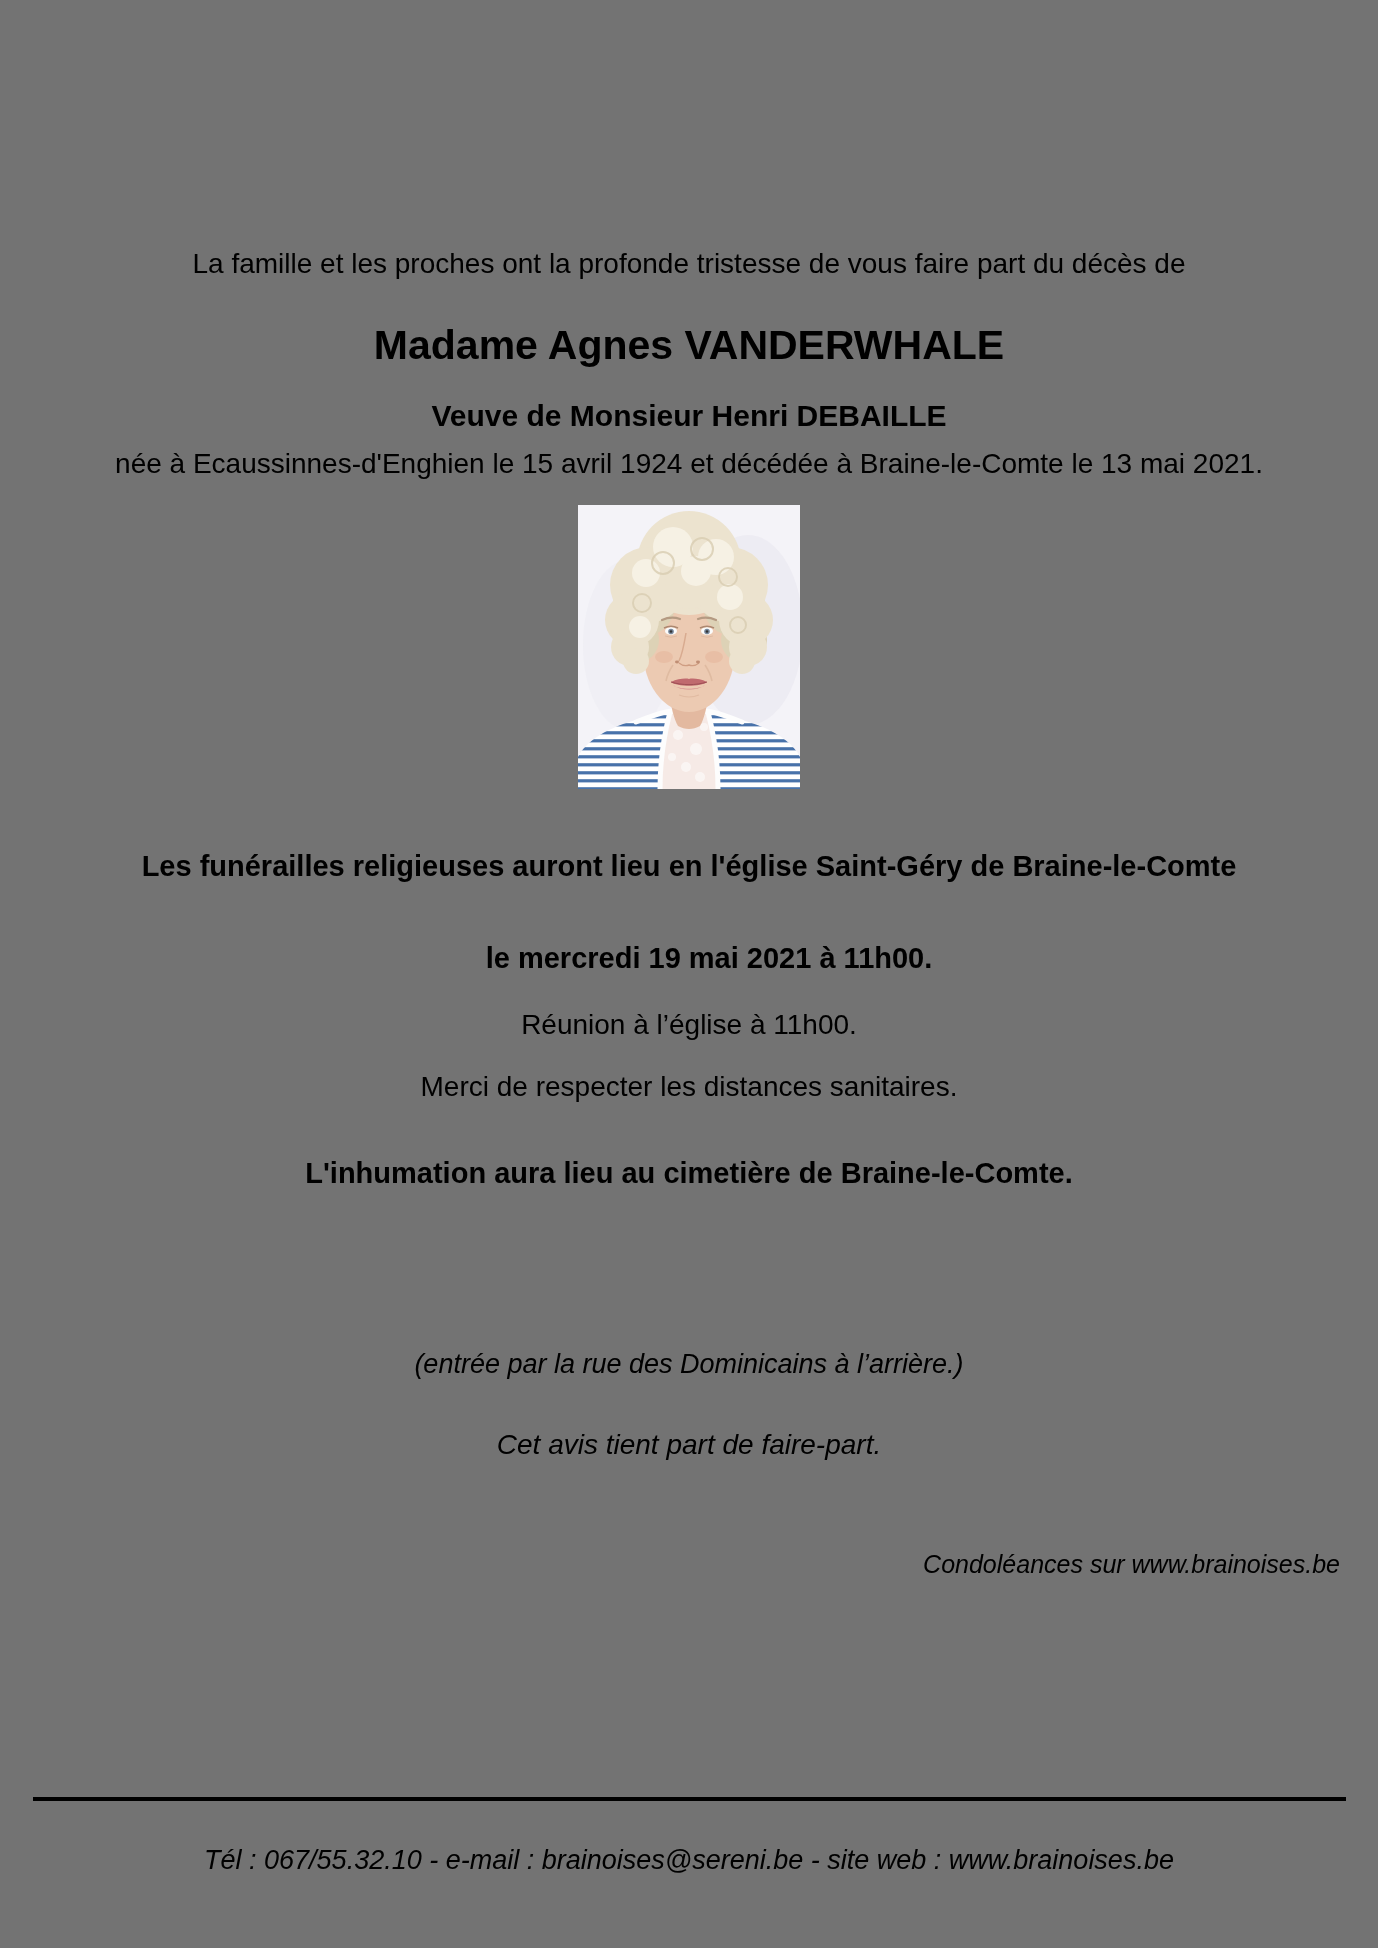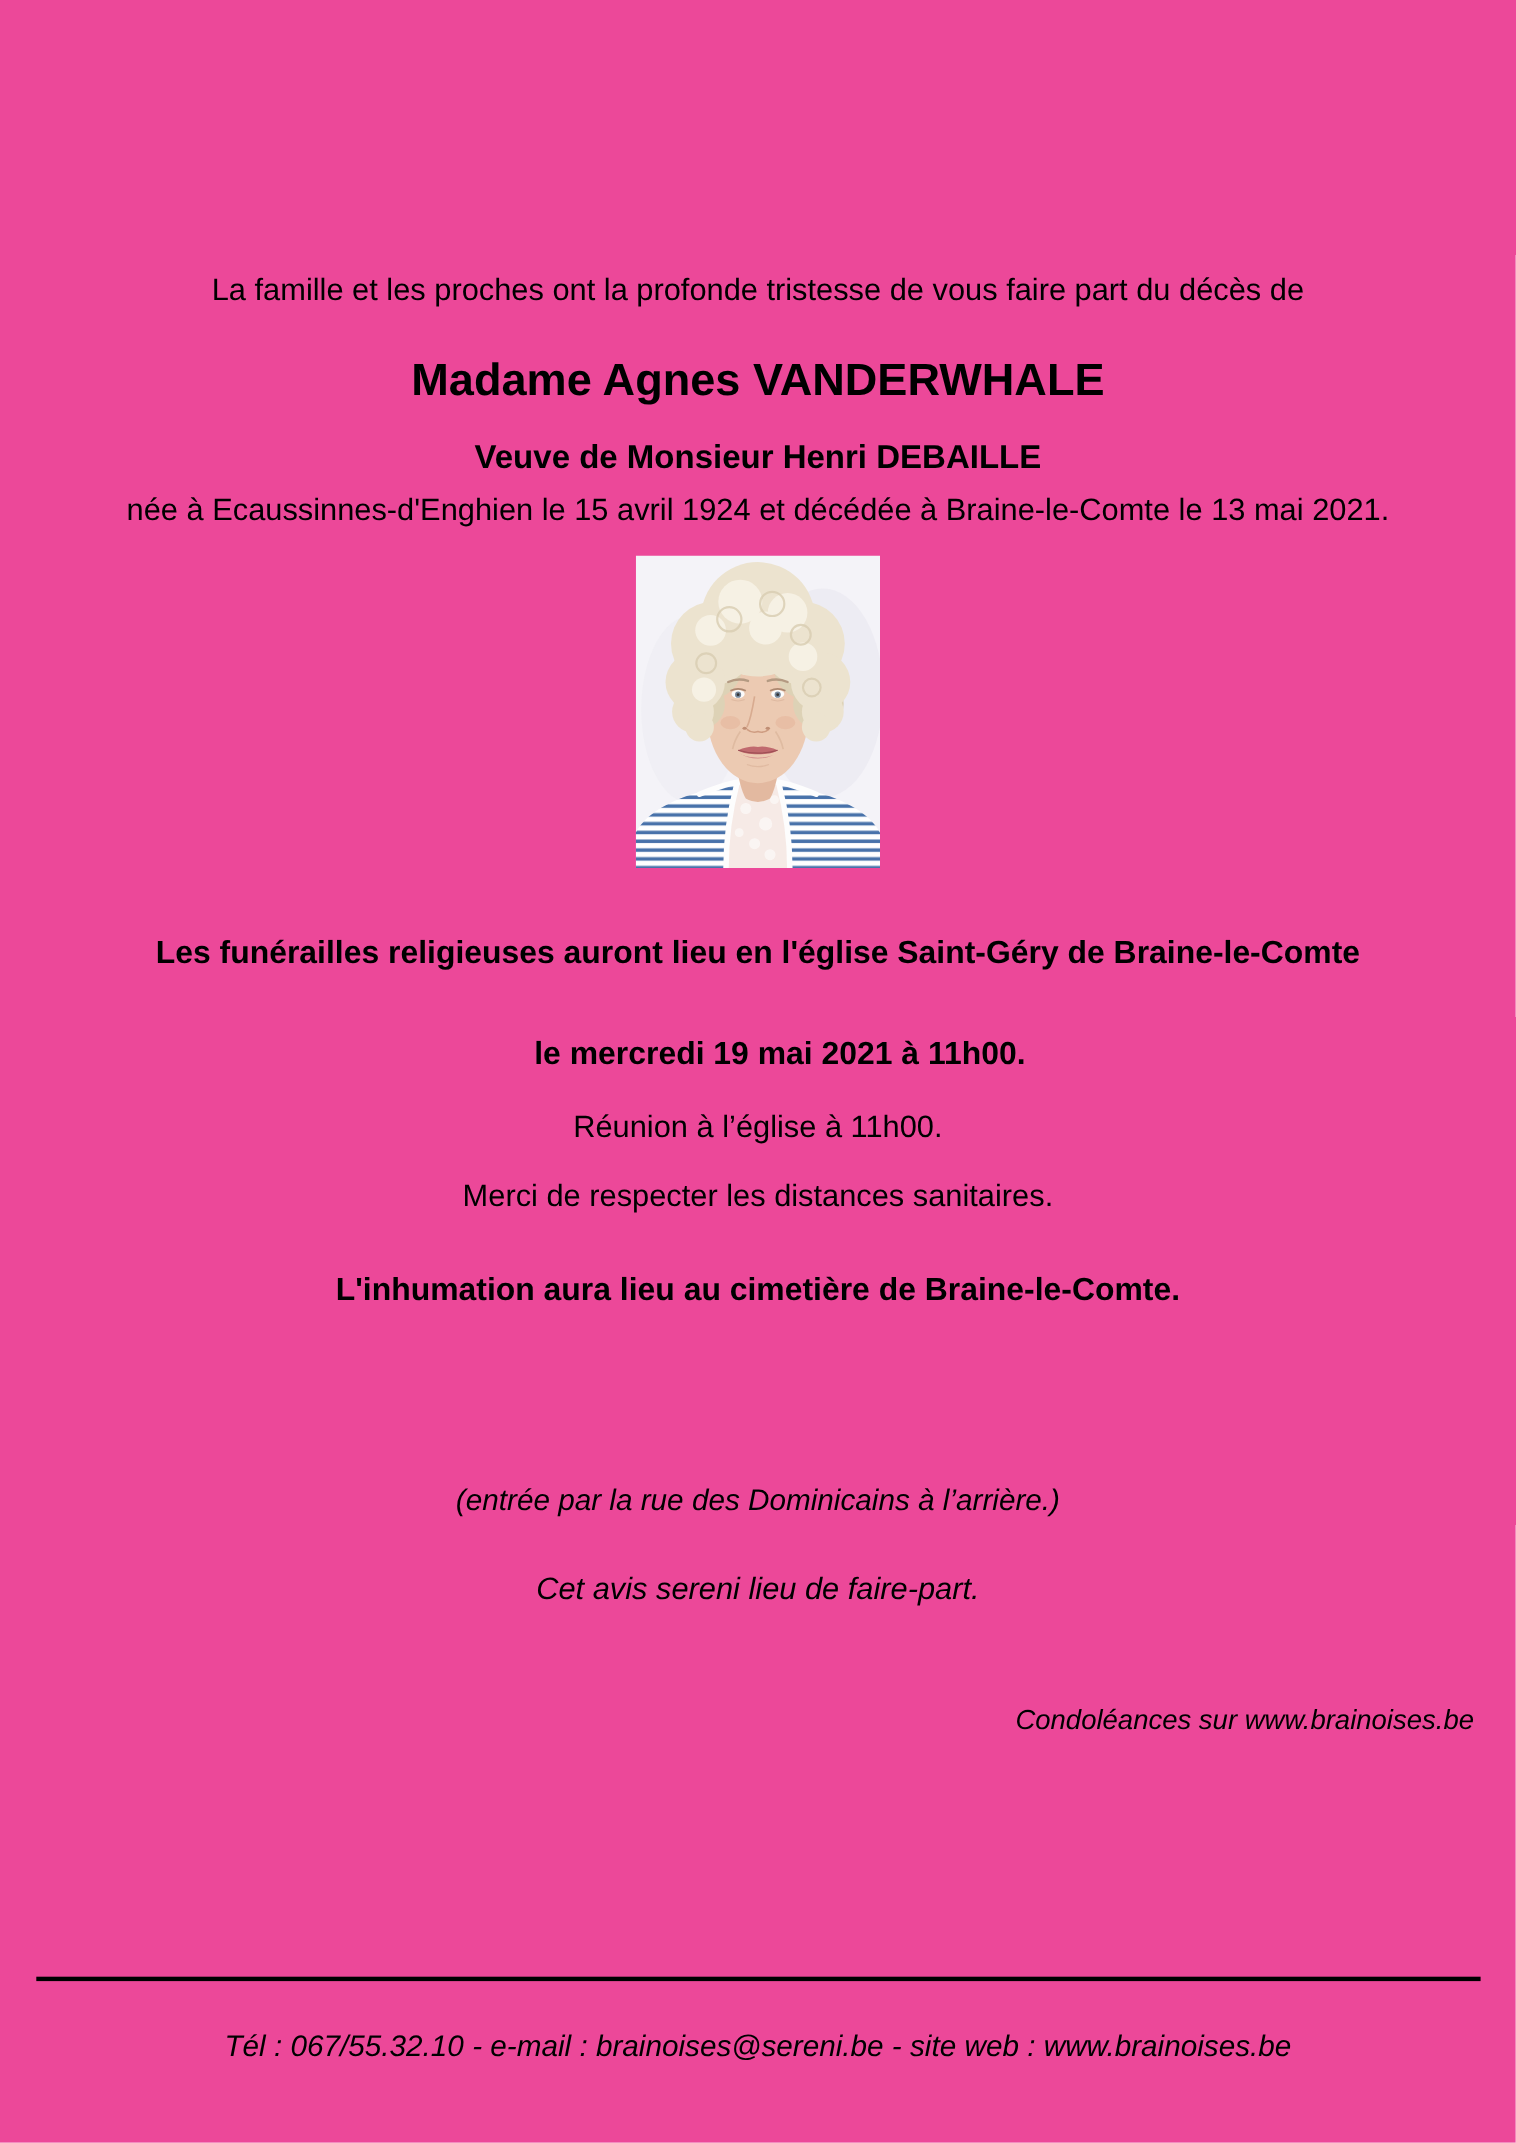--- a/index.html
+++ b/index.html
@@ -1,19 +1,19 @@
 <!DOCTYPE html>
 <html><head>
 <meta charset="utf-8">
 <style>
   html,body{margin:0;padding:0;background:#ffffff;}
   .page{
     position:relative;
     width:1378px;height:1948px;
-    background:#ec4899;
+    background:#737373;
     font-family:"Liberation Sans", sans-serif;
     color:#000000;
     overflow:hidden;
   }
   .line{
     position:absolute;left:0;width:100%;
     margin:0;text-align:center;
     font-size:28px;line-height:1.2;
     white-space:nowrap;
   }
@@ -167,21 +167,21 @@
   <p class="line bold date-line">le mercredi 19 mai 2021 à 11h00.</p>
 
   <p class="line meeting-line">Réunion à l’église à 11h00.</p>
 
   <p class="line sanitary-line">Merci de respecter les distances sanitaires.</p>
 
   <p class="line bold burial-line">L'inhumation aura lieu au cimetière de Braine-le-Comte.</p>
 
   <p class="line italic entrance-line">(entrée par la rue des Dominicains à l’arrière.)</p>
 
-  <p class="line italic notice-line">Cet avis sereni lieu de faire-part.</p>
+  <p class="line italic notice-line">Cet avis tient part de faire-part.</p>
 
   <p class="line italic condolences-line">Condoléances sur www.brainoises.be</p>
 
   <div class="rule"></div>
 
 
   <p class="line italic footer-line2">Tél : 067/55.32.10  - e-mail : brainoises@sereni.be - site web : www.brainoises.be</p>
 
 </div>
 

